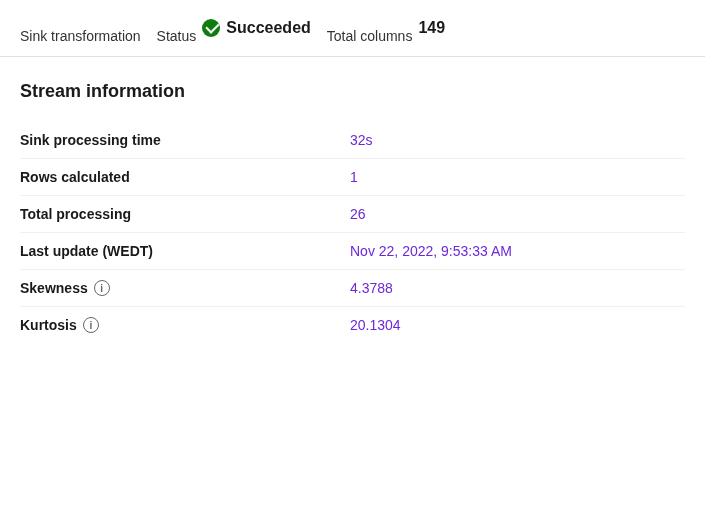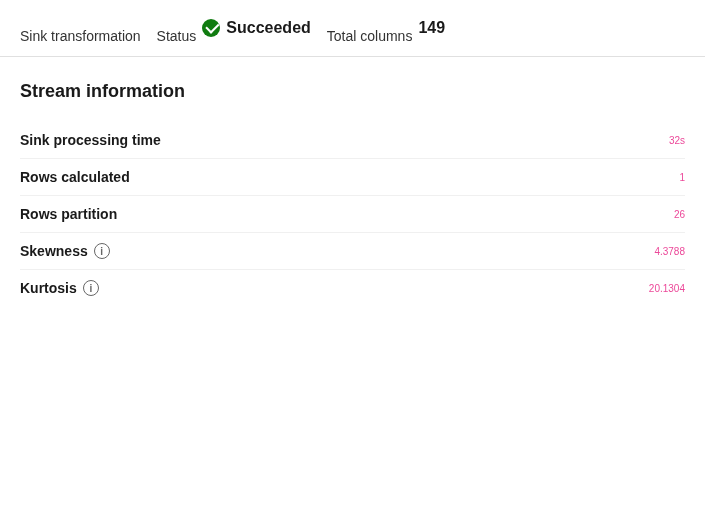--- a/index.html
+++ b/index.html
@@ -88,41 +88,40 @@
     .info-table {
       width: 100%;
       border-collapse: collapse;
     }
 
     .info-row {
       display: flex;
       align-items: center;
       padding: 10px 0;
       border-bottom: 1px solid #f0f0f0;
-      text-align: right;
     }
 
     .info-row:last-child {
       border-bottom: none;
     }
 
     .info-key {
       flex: 0 0 320px;
       font-weight: 600;
       color: #1a1a1a;
       font-size: 14px;
       display: flex;
       align-items: center;
       gap: 6px;
     }
 
     .info-value {
       flex: 1;
-      color: #ec4899;
-      font-size: 10px;
+      color: #6d28d9;
+      font-size: 14px;
       padding-left: 10px;
     }
 
     .info-icon {
       width: 16px;
       height: 16px;
       border-radius: 50%;
       border: 1.5px solid #666;
       display: inline-flex;
       align-items: center;
@@ -163,22 +162,26 @@
   <div class="info-table" id="info-table-container">
   <div class="info-row">
         <div class="info-key">Sink processing time</div>
         <div class="info-value">32s</div>
       </div>
       <div class="info-row">
         <div class="info-key">Rows calculated</div>
         <div class="info-value">1</div>
       </div>
       <div class="info-row">
-        <div class="info-key">Rows partition</div>
+        <div class="info-key">Total processing</div>
         <div class="info-value">26</div>
+      </div>
+      <div class="info-row">
+        <div class="info-key">Last update (WEDT)</div>
+        <div class="info-value">Nov 22, 2022, 9:53:33 AM</div>
       </div>
       <div class="info-row">
         <div class="info-key">Skewness<span class="info-icon">i</span></div>
         <div class="info-value">4.3788</div>
       </div>
       <div class="info-row">
         <div class="info-key">Kurtosis<span class="info-icon">i</span></div>
         <div class="info-value">20.1304</div>
       </div>
     </div>

